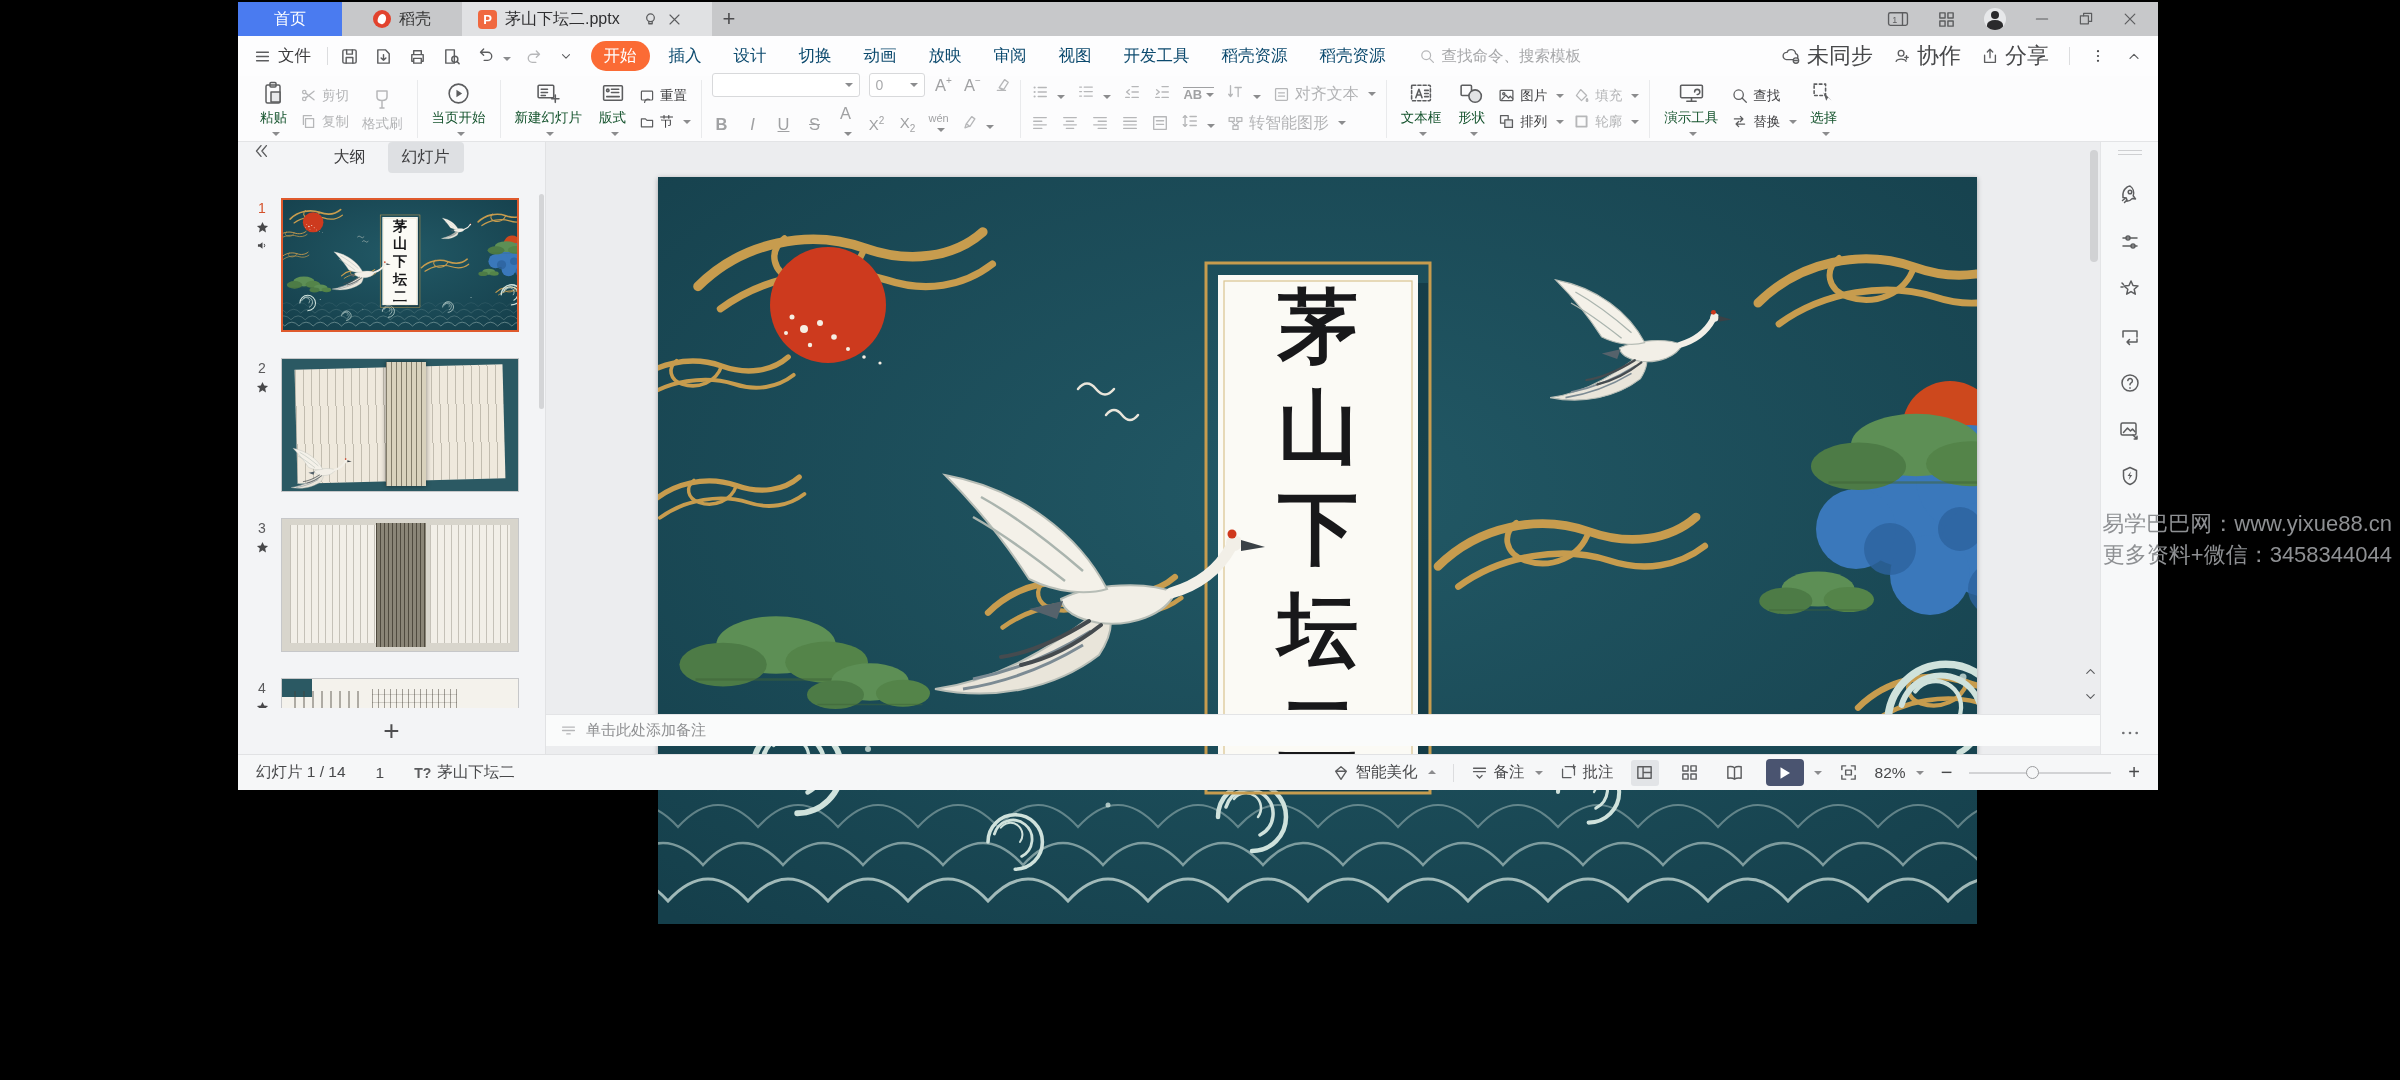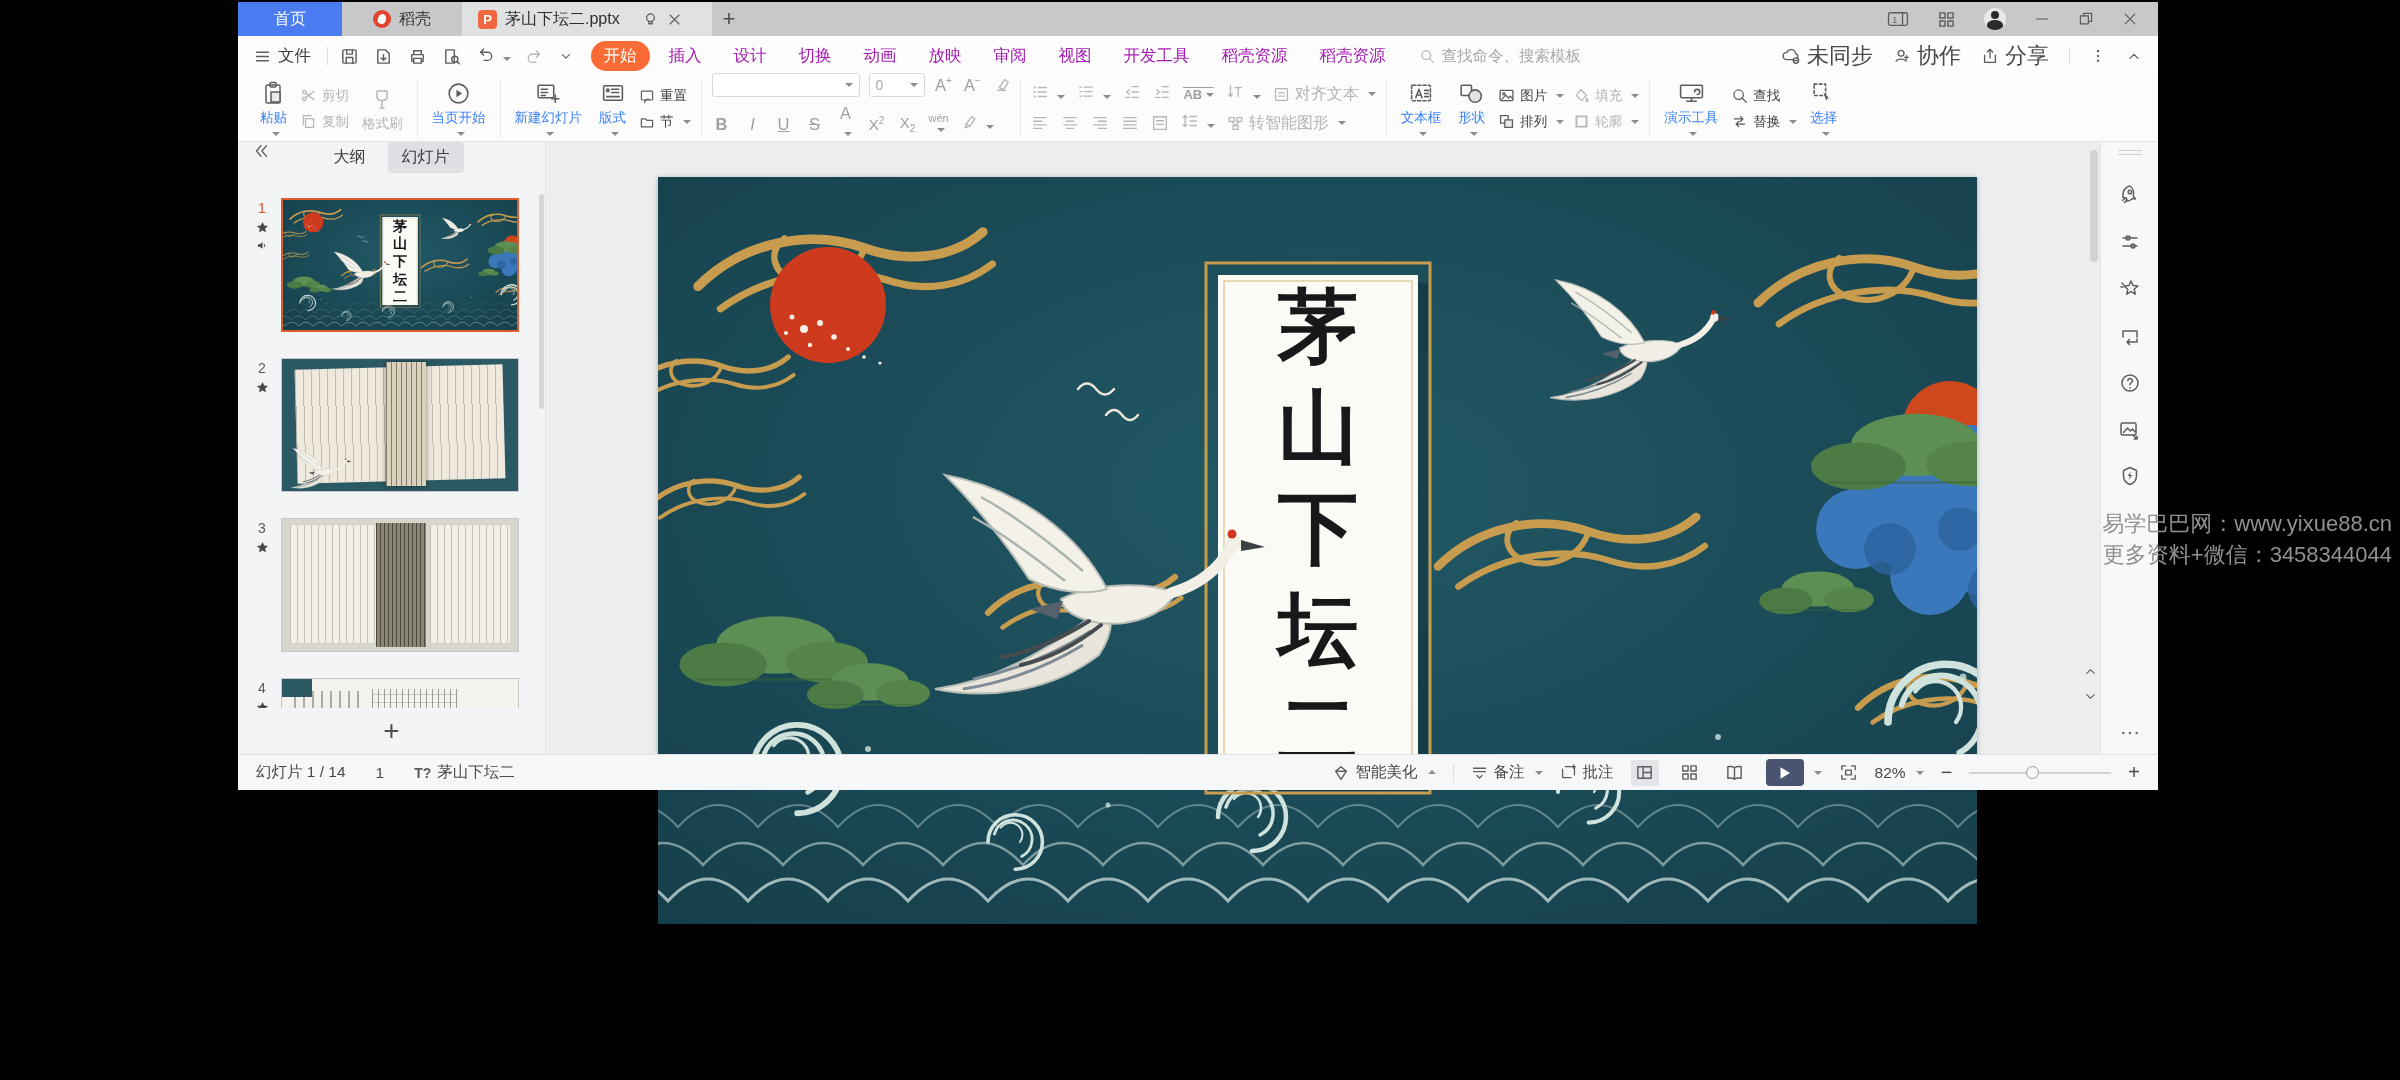--- a/index.html
+++ b/index.html
@@ -20,31 +20,31 @@
   border-radius:60% 60% 50% 50%;background:#fff;transform:rotate(18deg)}
 .newtab{width:34px;display:flex;align-items:center;justify-content:center;font-size:22px;color:#4c4c4e}
 .winctl{margin-left:auto;display:flex;align-items:center;gap:28px;padding-right:20px}
 .avatar{width:22px;height:22px;border-radius:50%;background:#e7e8ea;position:relative;overflow:hidden}
 .avatar::before{content:"";position:absolute;left:7px;top:3px;width:8px;height:8px;border-radius:50%;background:#2a2a2c}
 .avatar::after{content:"";position:absolute;left:3px;top:12px;width:16px;height:10px;border-radius:50% 50% 0 0;background:#2a2a2c}
 
 .menubar{height:40px;background:#fdfdfe;display:flex;align-items:center;padding:0 16px;gap:6px;font-size:16.5px}
 .filebtn{display:flex;align-items:center;gap:7px;padding-right:10px;color:#3a3a3c}
 .qbar{display:flex;align-items:center;gap:15px;padding:0 12px 0 6px}
-.mi{padding:4px 13px;border-radius:15px;color:#a21caf;white-space:nowrap}
+.mi{padding:4px 13px;border-radius:15px;color:#0c4a6e;white-space:nowrap}
 .mi-active{background:#fb6b35;color:#fff}
 .msearch{display:flex;align-items:center;gap:7px;color:#a6a7a9;margin-left:14px;font-size:15.5px;white-space:nowrap}
 .mright{margin-left:auto;display:flex;align-items:center;gap:20px;color:#47484a;font-size:22px;white-space:nowrap}
 .mrbtn{display:flex;align-items:center;gap:6px}
 .vdiv{width:1px;height:18px;background:#dcdddf}
 
 .toolbar{height:66px;background:#fcfcfd;border-bottom:1px solid #e3e4e6;display:flex;align-items:center;padding:0 8px}
 .tgroup{display:flex;align-items:center;gap:9px;padding:0 10px;height:58px;border-right:1px solid #e9eaec}
 .bigbtn{display:flex;flex-direction:column;align-items:center;justify-content:center;gap:3px;
-  font-size:13.5px;color:#3b82f6;padding:0 4px;white-space:nowrap}
+  font-size:13.5px;color:#14532d;padding:0 4px;white-space:nowrap}
 .bigbtn .ic{height:27px;display:flex;align-items:flex-end}
 .scol{display:flex;flex-direction:column;justify-content:center;gap:8px;font-size:13.5px}
 .srow{display:flex;align-items:center;gap:5px;color:#3e3e40;white-space:nowrap}
 .frow{display:flex;align-items:center;gap:9px}
 .fcol{display:flex;flex-direction:column;gap:7px;justify-content:center}
 .dis, .dis *{color:#b3b4b6 !important}
 svg.si{stroke:#5c5d5f;fill:none;stroke-width:1.5;stroke-linecap:round;stroke-linejoin:round}
 svg.si.dim{stroke:#b6b7b9}
 .dd::after{content:"";display:inline-block;border:4px solid transparent;border-top-color:#8b8c8e;
   margin-left:4px;transform:translateY(2px)}
@@ -775,20 +775,26 @@
       </div>
       <div class="vscroll"></div>
       <div class="navbtns">
         <svg class="si" width="15" height="15" viewBox="0 0 20 20">
             <path d="M5 12.5 10 7.5l5 5"></path>
           </svg>
         <svg class="si" width="15" height="15" viewBox="0 0 20 20">
             <path d="M5 7.5 10 12.5l5-5"></path>
           </svg>
       </div>
+      <div class="notesbar">
+        <svg class="si dim" width="17" height="17" viewBox="0 0 20 20">
+          <path d="M3 6h14 M3 10h14 M8 14h4"></path>
+        </svg>
+        <span>单击此处添加备注</span>
+      </div>
     </div>
 
     <div class="rightstrip">
       <div class="rshandle"></div>
       <div class="rsbtn">
         <svg class="si" width="24" height="24" viewBox="0 0 24 24">
           <path d="M12 3c3 2 4.5 6 3.2 9.8L17.5 16l-3.4-.4a7 7 0 0 1-5.3 2.6L8.4 15 5 14.6C4.4 10.6 6 6.4 9 4.2 10 3.5 11 3.1 12 3z"></path>
           <circle cx="12" cy="9" r="1.8"></circle>
             <path d="M6.5 19.5 9 17 M4.5 17.5 7 15.5"></path>
         </svg>

